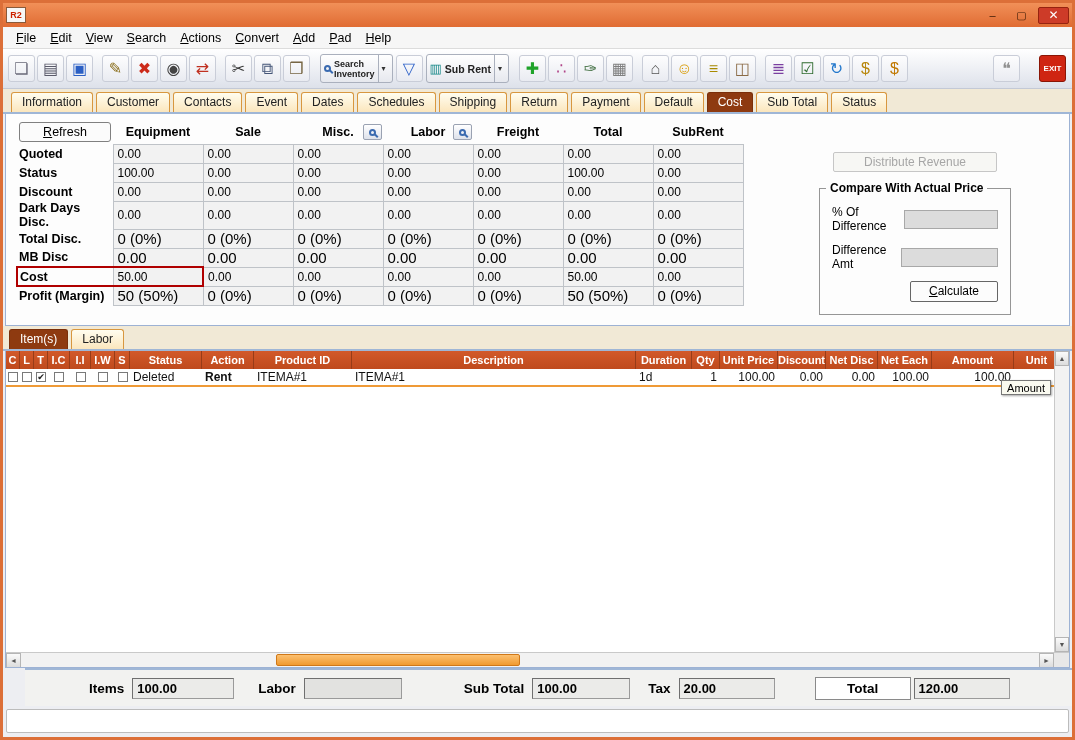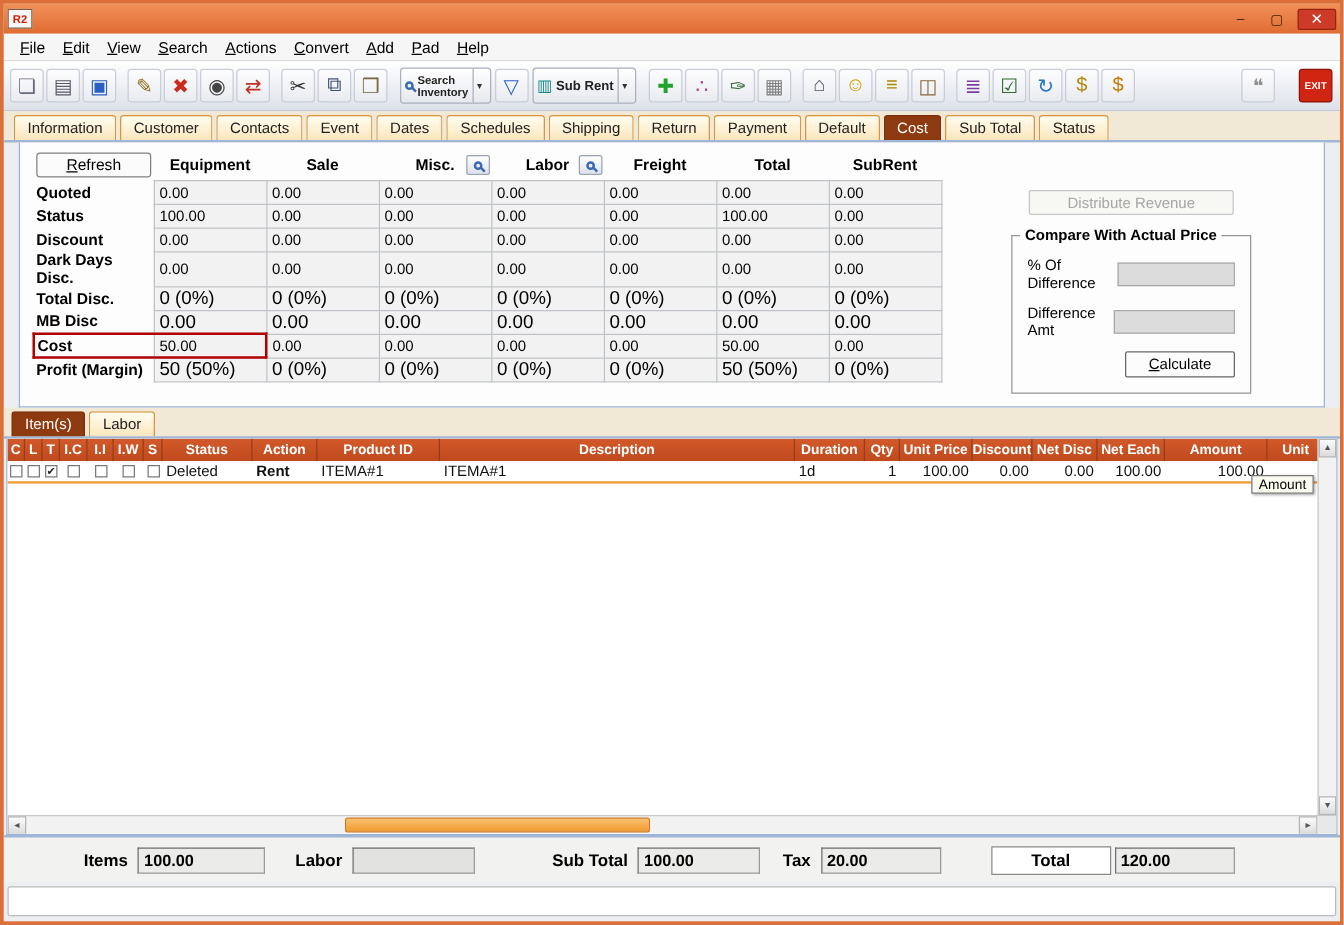--- a/index.html
+++ b/index.html
@@ -30,21 +30,21 @@
   .tb-exit { width:27px; height:27px; background:#cf2512; color:#fff; font-size:8px; font-weight:bold; display:flex; align-items:center; justify-content:center; border:1px solid #8a1505; border-radius:3px; margin:0 2px; }
   .mag { position:relative; width:7px; height:7px; border:2px solid #3a6ab0; border-radius:50%; display:inline-block; }
   .mag::after { content:""; position:absolute; width:2px; height:5px; background:#3a6ab0; transform:rotate(-45deg); right:-3px; bottom:-4px; }
 
   
   .tabstrip { height:25px; flex:0 0 25px; display:flex; align-items:flex-end; gap:3px; padding:3px 0 0 8px; background:#f1e9d6; border-bottom:2px solid #9fb6d6; }
   .tab { height:20px; line-height:19px; padding:0 10px; font-size:12px; color:#222; background:linear-gradient(#fffdf0,#fbe6bd); border:1px solid #d8973f; border-bottom:none; border-radius:3px 3px 0 0; white-space:nowrap; }
   .tab.active { background:#8e3a10; color:#fff; border-color:#7a2f0a; }
 
   
-  .main-panel { height:212px; flex:0 0 212px; margin:0 12px; background:#fdfdfd; border:1px solid #9db2d4; border-top:none; position:relative; }
+  .main-panel { height:212px; flex:0 0 212px; margin:0 2px; background:#fdfdfd; border:1px solid #9db2d4; border-top:none; position:relative; }
   table.cost { border-collapse:collapse; position:absolute; left:10px; top:6px; table-layout:fixed; }
   .cost th { width:90px; height:24px; font-size:12.5px; font-weight:bold; text-align:center; padding:0 2px; position:relative; }
   .cost th.corner { width:96px; text-align:left; }
   .cost td.lbl { width:96px; font-weight:bold; font-size:12.5px; padding:0 2px; height:19px; }
   .cost td.val { width:90px; border:1px solid #bfc3c8; background:#f2f2f2; font-size:12px; padding:0 4px; height:19px; }
   .cost tr.small td.val { font-size:15px; }
   .cost tr.hl td.lbl { border-top:2px solid #b00000; border-bottom:2px solid #b00000; border-left:2px solid #b00000; }
   .cost td.val.hl-r { border-top:2px solid #b00000; border-bottom:2px solid #b00000; border-right:2px solid #b00000; }
   .refresh-btn { display:inline-block; width:92px; height:20px; line-height:18px; text-align:center; font-size:12.5px; font-weight:normal; background:#fbfbfb; border:1px solid #808080; border-radius:3px; }
   .mnemonic::first-letter { text-decoration:underline; }
@@ -74,21 +74,21 @@
   .vscroll { position:absolute; right:0; top:0; bottom:15px; width:15px; background:#f2f2f2; border-left:1px solid #c9c9c9; display:flex; flex-direction:column; z-index:4; }
   .strack-v { flex:1; }
   .hscroll { position:absolute; left:0; right:0; bottom:0; height:15px; background:#f2f2f2; border-top:1px solid #c9c9c9; display:flex; z-index:4; }
   .sarrow { width:15px; height:15px; flex:0 0 15px; background:linear-gradient(#fbfbfb,#dcdcdc); border:1px solid #b5b5b5; font-size:7px; color:#555; display:flex; align-items:center; justify-content:center; }
   .vscroll .sarrow { width:14px; }
   .strack { flex:1; position:relative; }
   .sthumb { position:absolute; top:1px; bottom:1px; left:25%; width:24%; background:linear-gradient(#fcc070,#f09a30); border:1px solid #d07818; border-radius:2px; }
   .scorner { width:15px; flex:0 0 15px; background:#e8e8e8; }
 
   
-  .summary { height:38px; flex:0 0 38px; background:#f2f2f0; border-top:2px solid #9fb6d6; display:flex; align-items:center; padding-left:64px; font-size:13.5px; }
+  .summary { height:38px; flex:0 0 38px; background:#f2f2f0; border-top:2px solid #9fb6d6; display:flex; align-items:center; padding-left:64px; font-size:13.5px;margin-left:22px; }
   .summary .lbl { font-weight:bold; margin-right:8px; white-space:nowrap; }
   .vbox { height:21px; line-height:19px; background:#ebebe9; border:1px solid #9a9a9a; border-top-color:#6f6f6f; border-left-color:#6f6f6f; padding:0 4px; font-weight:bold; font-size:13px; overflow:hidden; }
   .vbox.empty { background:#e2e2e0; }
   .w102{width:102px} .w98{width:98px} .w96{width:96px}
   .ml24{margin-left:24px} .ml62{margin-left:62px} .ml18{margin-left:18px} .ml40{margin-left:40px}
   .total-lbl-box { width:96px; height:23px; line-height:21px; background:#fff; border:1px solid #8a8a8a; font-weight:bold; text-align:center; margin-right:3px; }
 
   
   .statusbar { flex:0 0 31px; padding:3px 3px 4px; background:#edeef2; }
   .status-inner { height:100%; background:#fff; border:1px solid #bcbcbc; border-radius:2px; font-size:12px; padding:2px 6px; }

